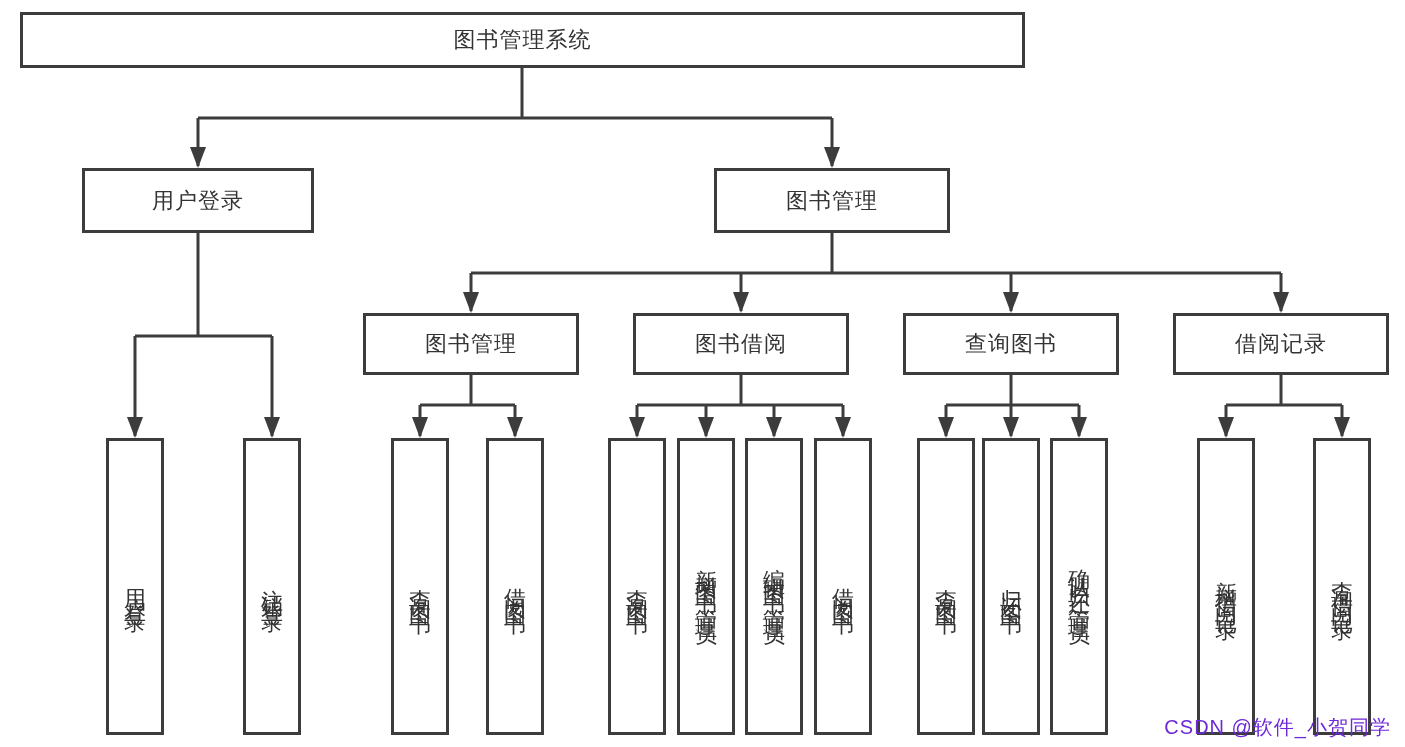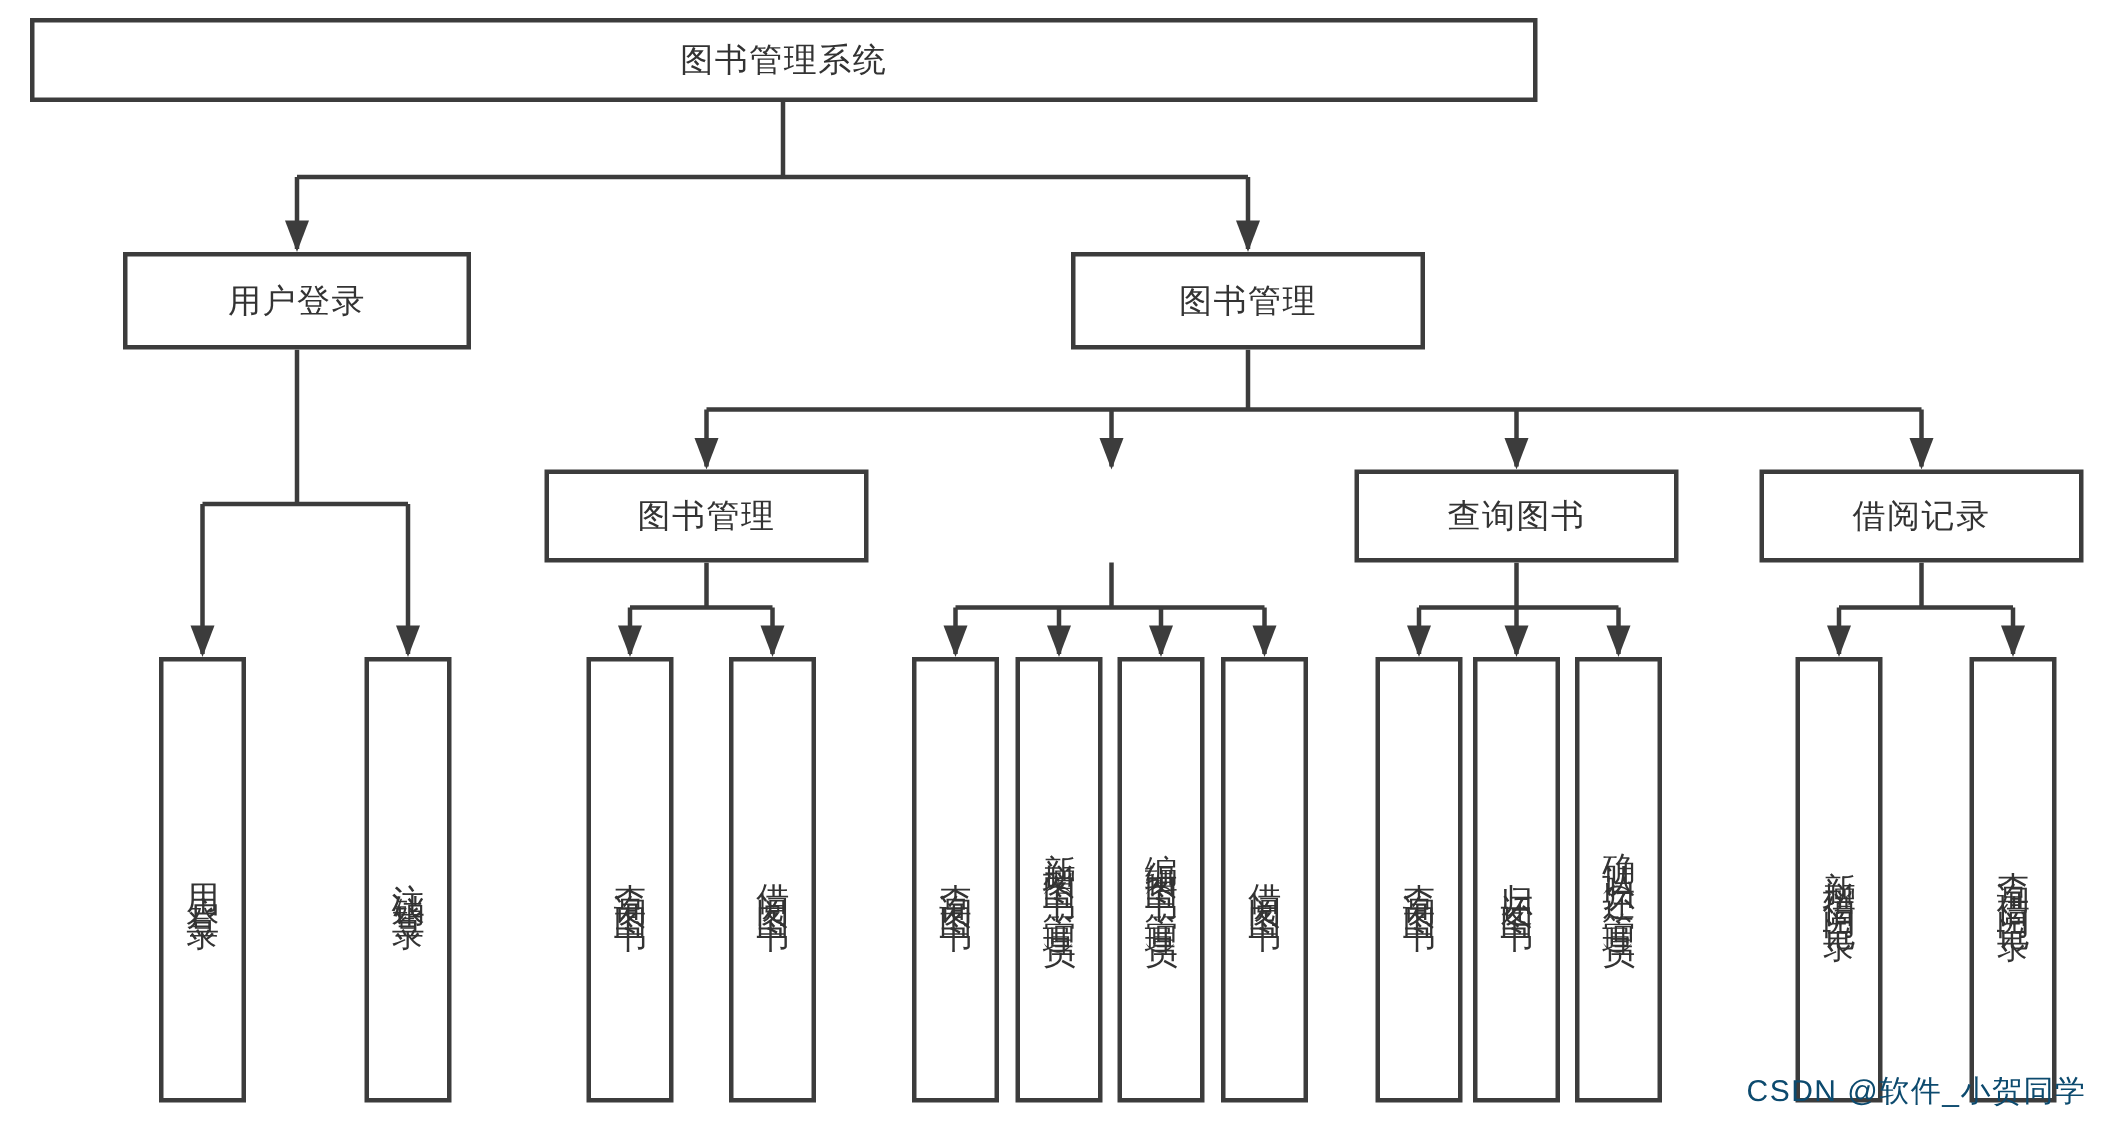--- a/index.html
+++ b/index.html
@@ -13,21 +13,21 @@
   .wires polygon { fill:#3c3c3c; stroke:none; }
   .node {
     position:absolute; background:#ffffff; border:3px solid #3c3c3c;
     display:flex; align-items:center; justify-content:center;
     color:#333333; font-size:22px;
   }
   .hbox { letter-spacing:1px;text-align:right; }
   .vbox { writing-mode:vertical-rl; text-orientation:mixed; letter-spacing:8px; line-height:1.1; }
   .watermark {
     position:absolute; right:14px; bottom:6px;
-    color:#0c4a6e; font-size:20px; letter-spacing:1px;
+    color:#6d28d9; font-size:20px; letter-spacing:1px;
   }
 </style>
 </head>
 <body>
 
 <div class="canvas">
 
   <svg class="wires" viewBox="0 0 1405 747" aria-hidden="true">
 
     <path d="M522,68 V118 M198,118 H832 M198,118 V166 M832,118 V166"></path>
@@ -71,20 +71,23 @@
   <div class="node hbox" style="left:82px;top:168px;width:232px;height:65px">
     <span>用户登录</span>
   </div>
   <div class="node hbox" style="left:714px;top:168px;width:236px;height:65px">
     <span>图书管理</span>
   </div>
 
   <div class="node hbox" style="left:363px;top:313px;width:216px;height:62px">
     <span>图书管理</span>
   </div>
+  <div class="node hbox" style="left:633px;top:313px;width:216px;height:62px">
+    <span>图书借阅</span>
+  </div>
   <div class="node hbox" style="left:903px;top:313px;width:216px;height:62px">
     <span>查询图书</span>
   </div>
   <div class="node hbox" style="left:1173px;top:313px;width:216px;height:62px">
     <span>借阅记录</span>
   </div>
 
   <div class="node vbox" style="left:106px;top:438px;width:58px;height:297px">
     <span>用户登录</span>
   </div>

